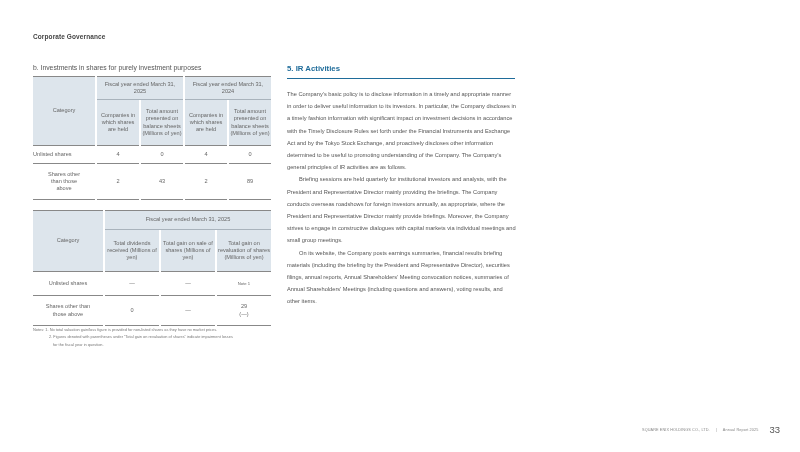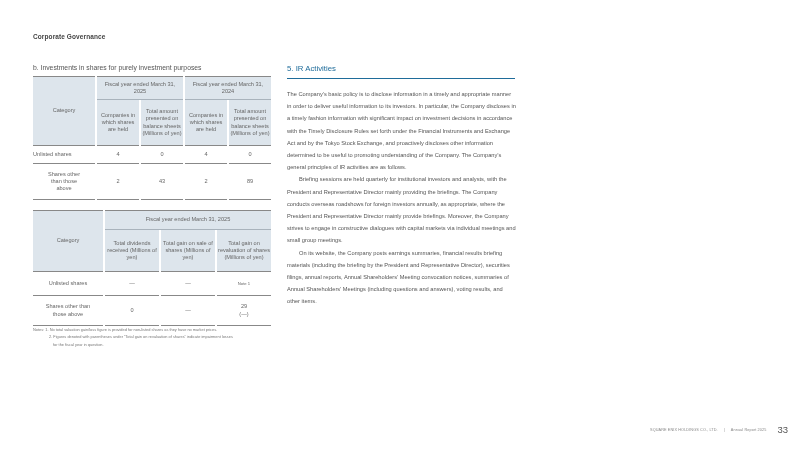--- a/index.html
+++ b/index.html
@@ -17,27 +17,27 @@
   table.t .bot { border-bottom: 1.5px solid #888; }
   table.t .mid { border-bottom: 1px solid #a9b3bc; }
 
   #tbl1 { left: 31px; top: 76px; width: 242px; }
   #tbl2 { left: 31px; top: 210px; width: 242px; }
 
   .notes { position: absolute; left: 33px; top: 326px; font-size: 3.9px; color: #777; line-height: 1.9; width: 245px; }
   .notes .n2 { padding-left: 16px; }
   .notes .n3 { padding-left: 20px; }
 
-  .ir-title { position: absolute; left: 287px; top: 64px; font-size: 7.8px; font-weight: normal; color: #1f6c9a; }
+  .ir-title { position: absolute; left: 287px; top: 64px; font-size: 7.8px; font-weight: bold; color: #1f6c9a; }
   .ir-rule { position: absolute; left: 287px; top: 78px; width: 228px; height: 1.3px; background: #1f6c9a; }
   .ir-body { position: absolute; left: 287px; top: 88px; width: 230px; font-size: 5.7px; line-height: 12.2px; color: #555; }
   .ir-body p { text-align: left; }
   .ir-body p.indent { text-indent: 12px; }
 
-  .footer { position: absolute; right: 12px; top: 424px; display: flex; align-items: center; gap: 6px; }
+  .footer { position: absolute; right: 20px; top: 424px; display: flex; align-items: center; gap: 6px; }
   .footer .corp { font-size: 3.8px; color: #888; letter-spacing: 0.1px; }
   .footer .page { font-size: 9.5px; color: #555; margin-left: 5px; }
 </style>
 </head>
 <body>
 
 <div class="section-label">Corporate Governance</div>
 
 <div class="sub-heading">b. Investments in shares for purely investment purposes</div>
 

